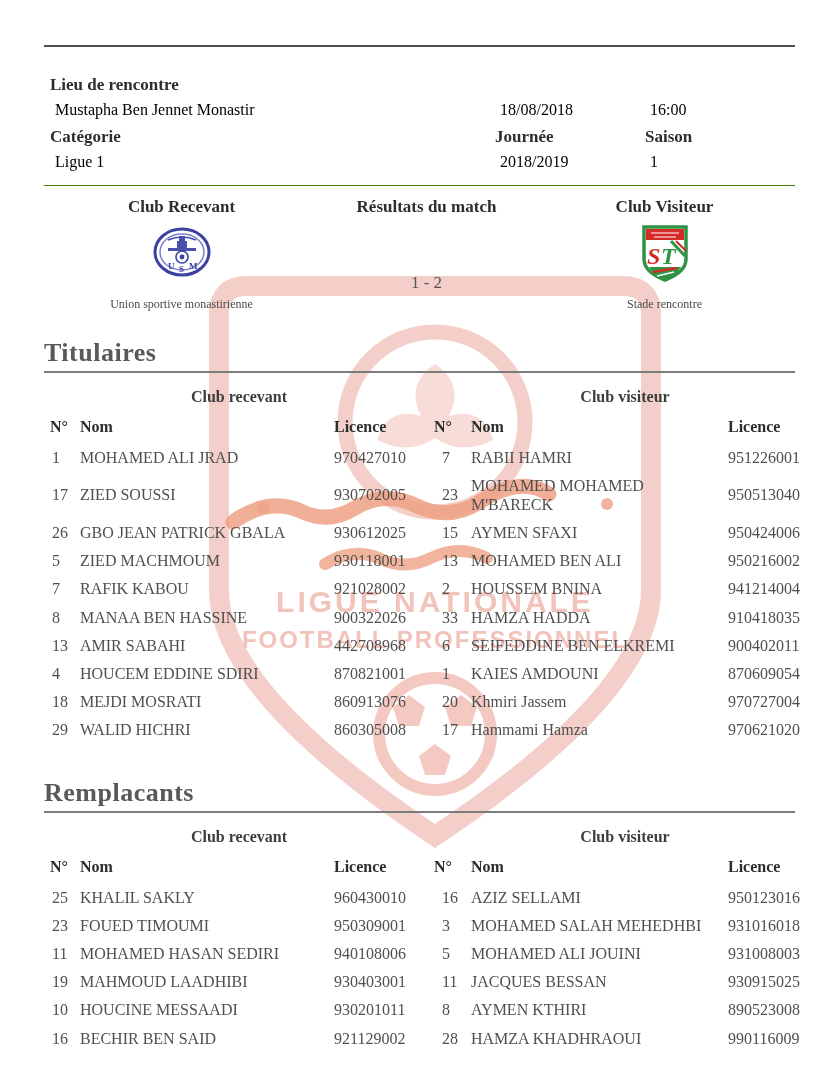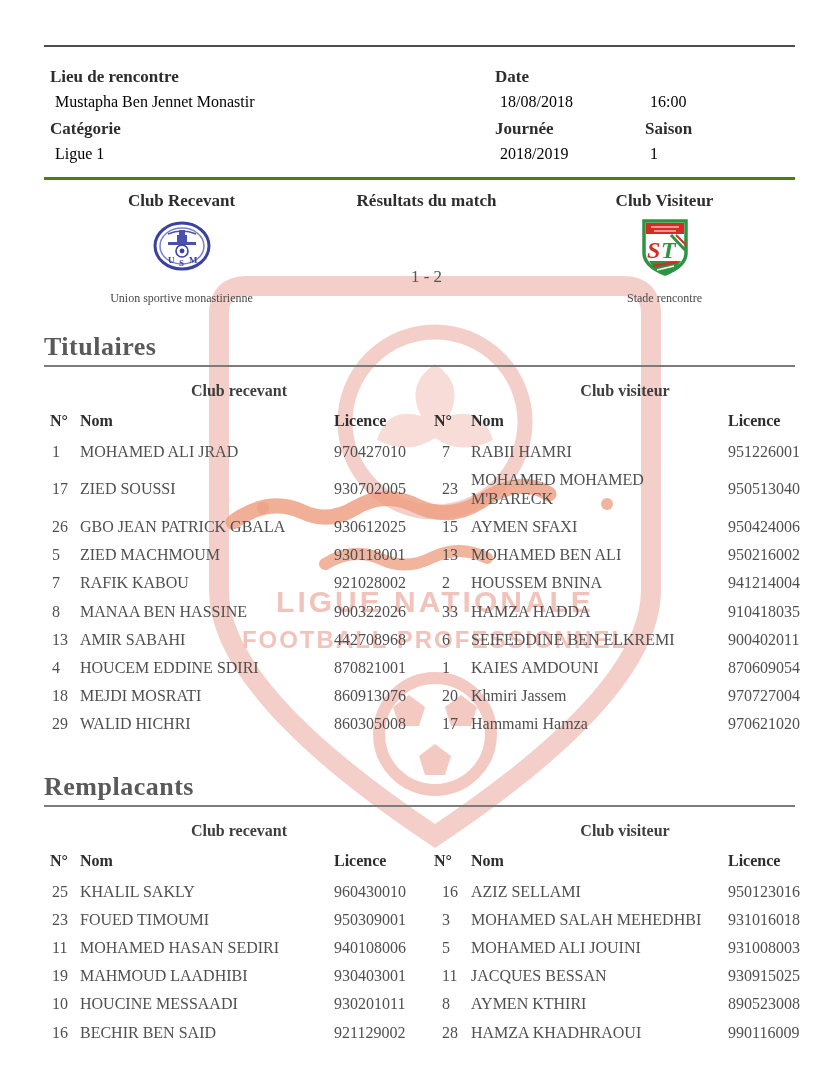--- a/index.html
+++ b/index.html
@@ -6,22 +6,22 @@
   body{
     width:835px;height:1080px;background:#ffffff;position:relative;overflow:hidden;
     font-family:"Liberation Serif", serif;color:#4a4a4a;
   }
   .watermark{position:absolute;left:205px;top:272px;z-index:0;}
   .content{position:relative;z-index:1;}
 
   
   .info-table{
     margin:45px 40px 0 44px;
-    border-top:2px solid #4e4e4e;border-bottom:3px solid #4d7c0f;
-    padding:16px 0 10px 0;
+    border-top:2px solid #4e4e4e;border-bottom:1px solid #4d7c0f;
+    padding:24px 0 10px 0;
   }
   .info-row{display:grid;grid-template-columns:445px 150px 1fr;}
   .info-label{font-weight:bold;font-size:17px;color:#2d2d2d;padding:4px 0 3px 6px;}
   .info-value{font-size:16px;color:#000000;padding:3px 0 4px 11px;}
 
   
   .club-strip{display:grid;grid-template-columns:275px 215px 1fr;margin:0 40px 0 44px;padding-top:11px;}
   .club-col{text-align:center;}
   .club-header{font-weight:bold;font-size:17px;color:#2d2d2d;}
   .club-logo{margin-top:7px;height:58px;display:flex;align-items:center;justify-content:center;}
@@ -58,21 +58,20 @@
   <polygon points="204,423 220,435 214,454 194,454 188,435" fill="#f3c9c2"></polygon>
   <polygon points="256,423 272,435 266,454 246,454 240,435" fill="#f3c9c2"></polygon>
   <polygon points="230,472 246,484 240,503 220,503 214,484" fill="#f3c9c2"></polygon>
 </svg>
 
 <div class="content">
 
   <div class="info-table">
     <div class="info-row">
       <div class="info-label">Lieu de rencontre</div>
-      <div class="info-label">Date</div>
     </div>
     <div class="info-row">
       <div class="info-value">Mustapha Ben Jennet Monastir</div>
       <div class="info-value">18/08/2018</div>
       <div class="info-value">16:00</div>
     </div>
     <div class="info-row">
       <div class="info-label">Catégorie</div>
       <div class="info-label">Journée</div>
       <div class="info-label">Saison</div>

